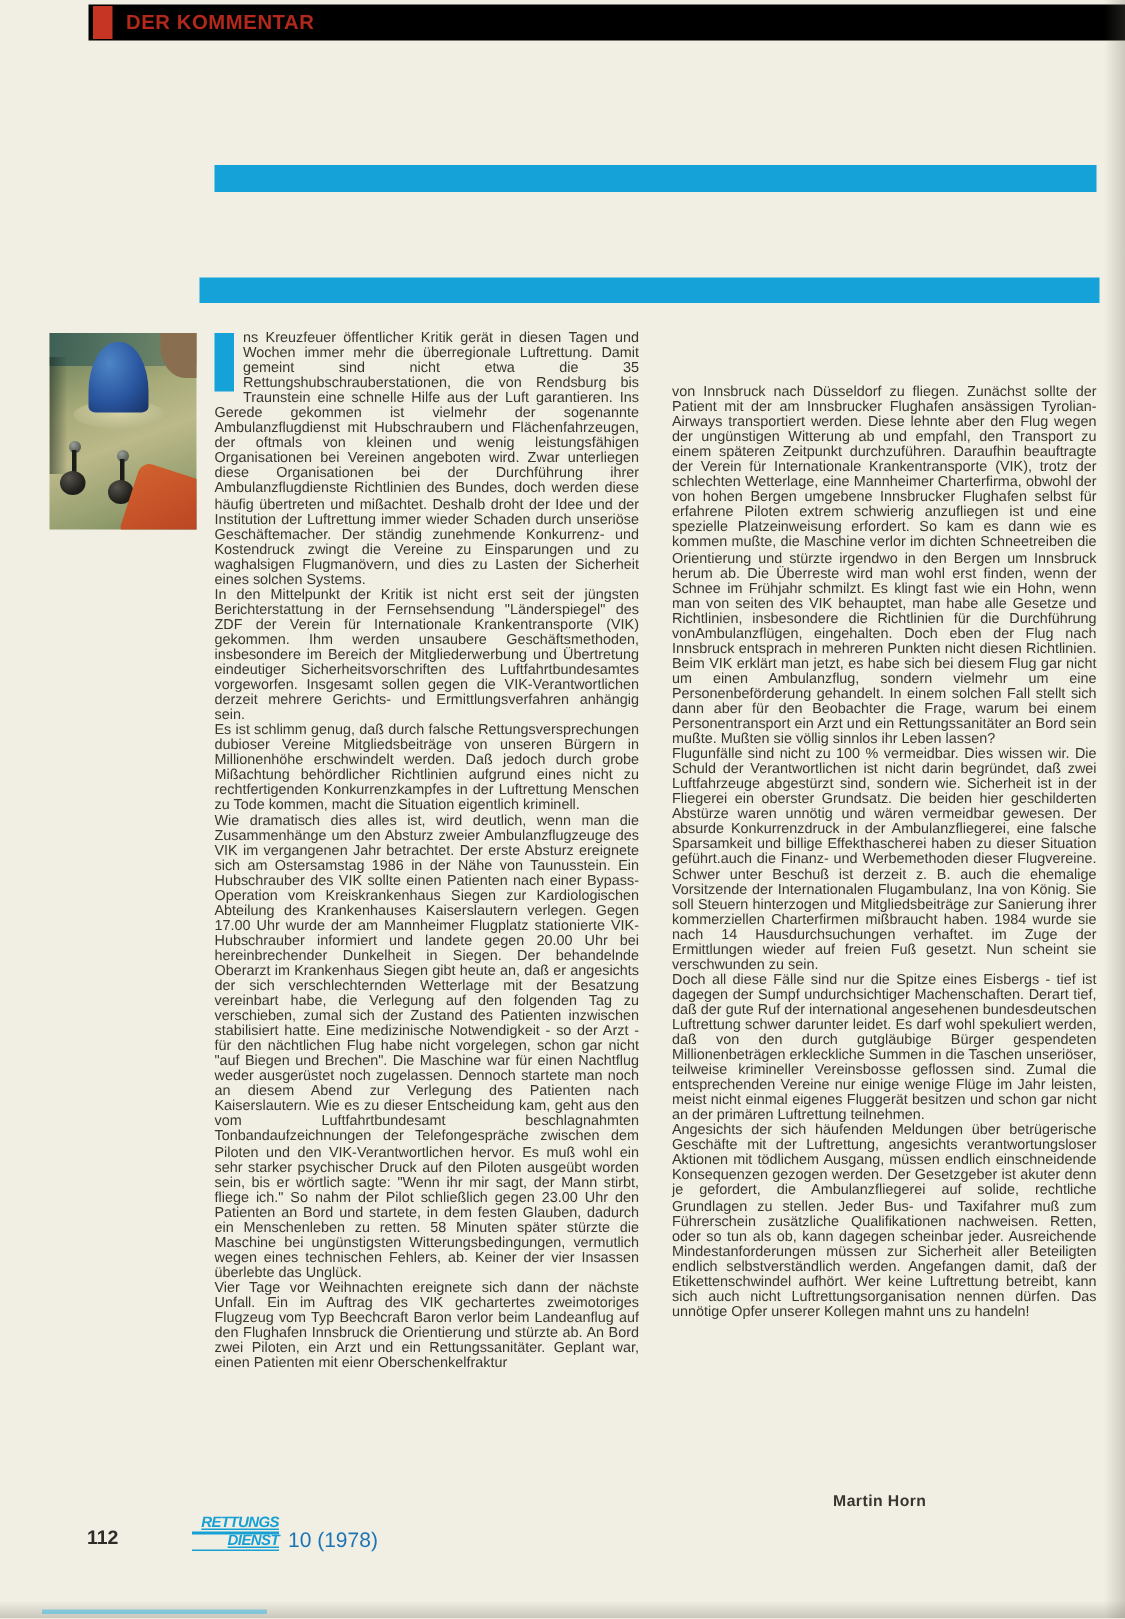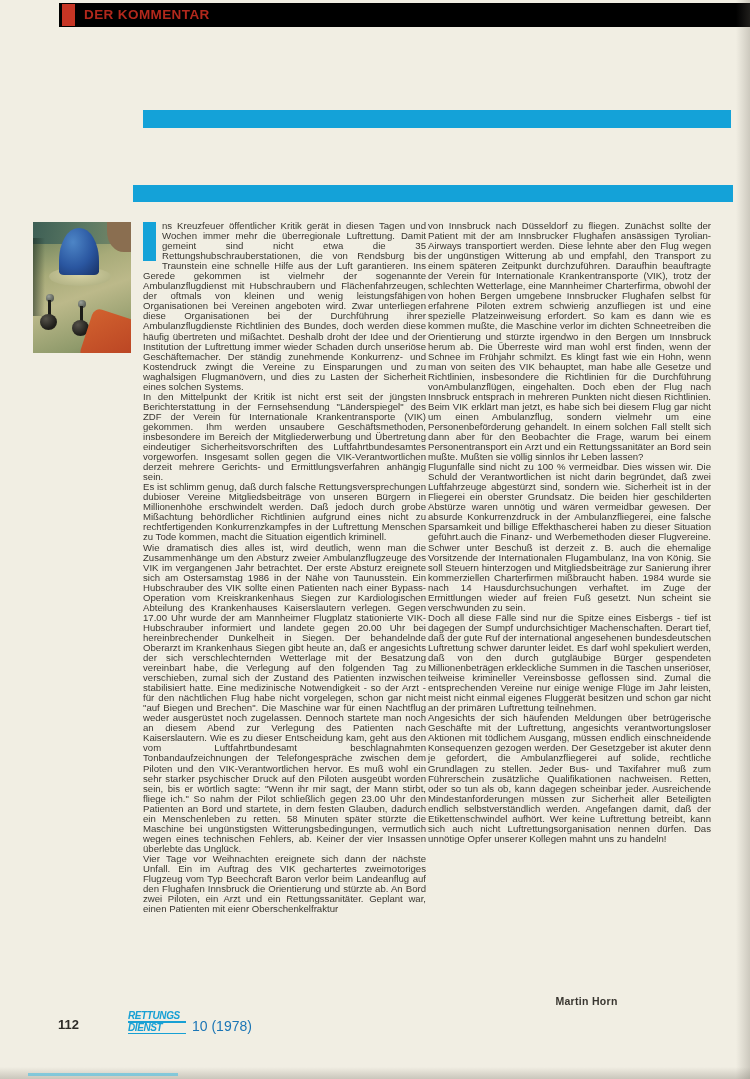--- a/index.html
+++ b/index.html
@@ -15,32 +15,32 @@
   
   .rule-top{position:absolute;left:143px;top:110px;width:588px;height:18px;background:#14a2d8;}
   .title{position:absolute;left:142px;top:129px;font-size:35px;font-weight:bold;color:#33302a;
         letter-spacing:-0.5px;white-space:nowrap;}
   .rule-bottom{position:absolute;left:133px;top:185px;width:600px;height:17px;background:#14a2d8;}
 
   
   .col{position:absolute;top:221px;width:283px;font-size:9.6px;line-height:10.05px;
         text-align:justify;color:#393630;}
   .col-left{left:143px;}
-  .col-right{left:428px;}
+  .col-right{left:448px;margin-top:36px;}
   .col p{margin:0;padding:0;hyphens:auto;}
   .dropcap{float:left;width:13px;height:39px;background:#14a2d8;color:transparent;
         margin:1px 6px 1px 0;overflow:hidden;}
 
   .author{position:absolute;left:448px;top:995px;width:277px;text-align:center;
         font-weight:bold;font-size:10.5px;color:#393630;letter-spacing:0.3px;}
 
   
   .pagenum{position:absolute;left:58px;top:1017px;font-size:13px;font-weight:bold;color:#2e2c28;}
   .logo{position:absolute;left:128px;top:1011px;width:58px;color:#17a0d4;font-style:italic;
-        font-weight:bold;text-align:left;line-height:9.5px;font-size:10px;letter-spacing:-0.4px;}
+        font-weight:bold;text-align:right;line-height:9.5px;font-size:10px;letter-spacing:-0.4px;text-decoration:underline;}
   .logo .l1{display:block;border-bottom:2px solid #17a0d4;padding-bottom:0.5px;}
   .logo .l2{display:block;border-bottom:1.5px solid #17a0d4;}
   .issue{position:absolute;left:192px;top:1018px;font-size:14px;color:#1b75b5;}
 
   
   .photo{position:absolute;left:33px;top:222px;width:98px;height:131px;overflow:hidden;
         background:linear-gradient(160deg,#5c7761 0%,#72855f 10%,#a8ab79 35%,#bcb98a 55%,#8f9a6b 85%,#6d7f57 100%);}
   .ph-top{position:absolute;left:0;top:0;width:100%;height:22px;
         background:linear-gradient(100deg,#3e5f55,#5d7a64 55%,#7d8a66);}
   .ph-brown{position:absolute;right:-4px;top:-4px;width:28px;height:34px;background:#8a6e50;

